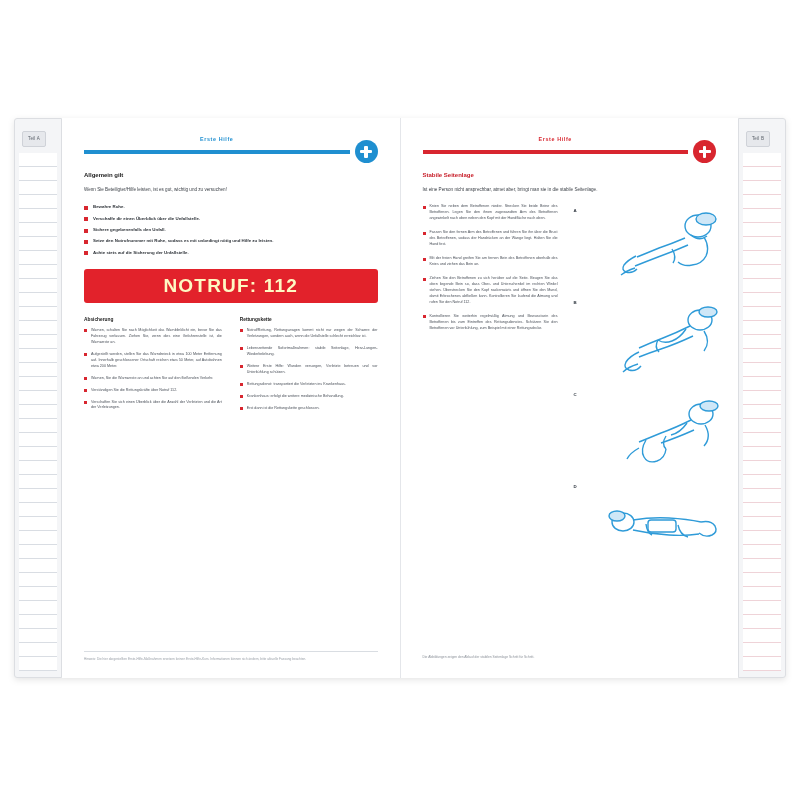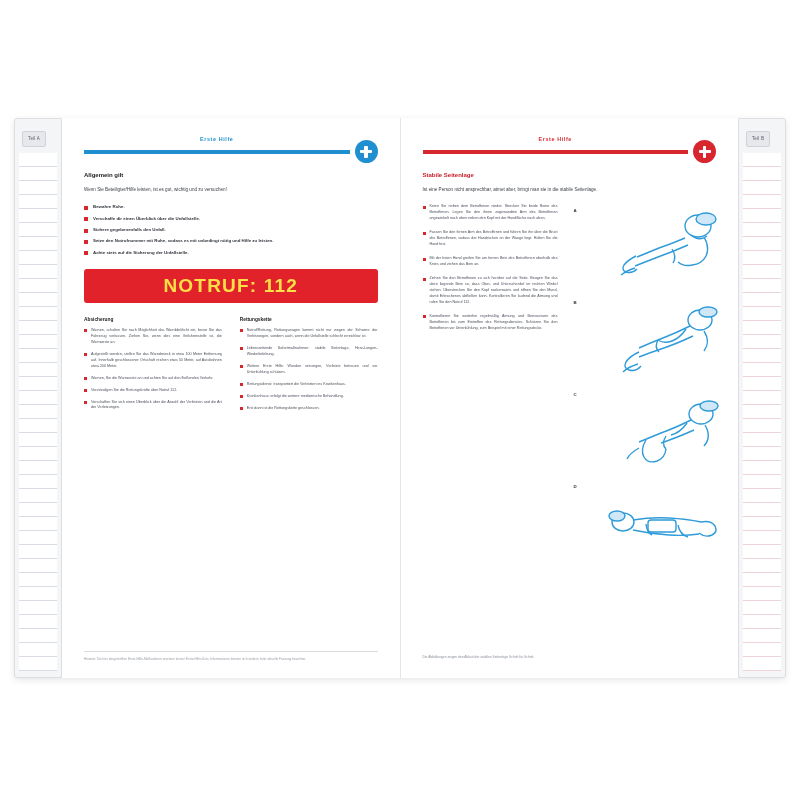--- a/index.html
+++ b/index.html
@@ -179,21 +179,21 @@
 
   
   .notruf {
     margin: 12px 0 14px 0;
     background: #e2222b;
     height: 34px;
     border-radius: 3px;
     display: flex;
     align-items: center;
     justify-content: center;
-    color: #fde047;
+    color: #fef9c3;
     font-size: 19px;
     font-weight: bold;
     letter-spacing: 1.2px;
   }
 
   
   .cols {
     display: flex;
     gap: 18px;
   }

